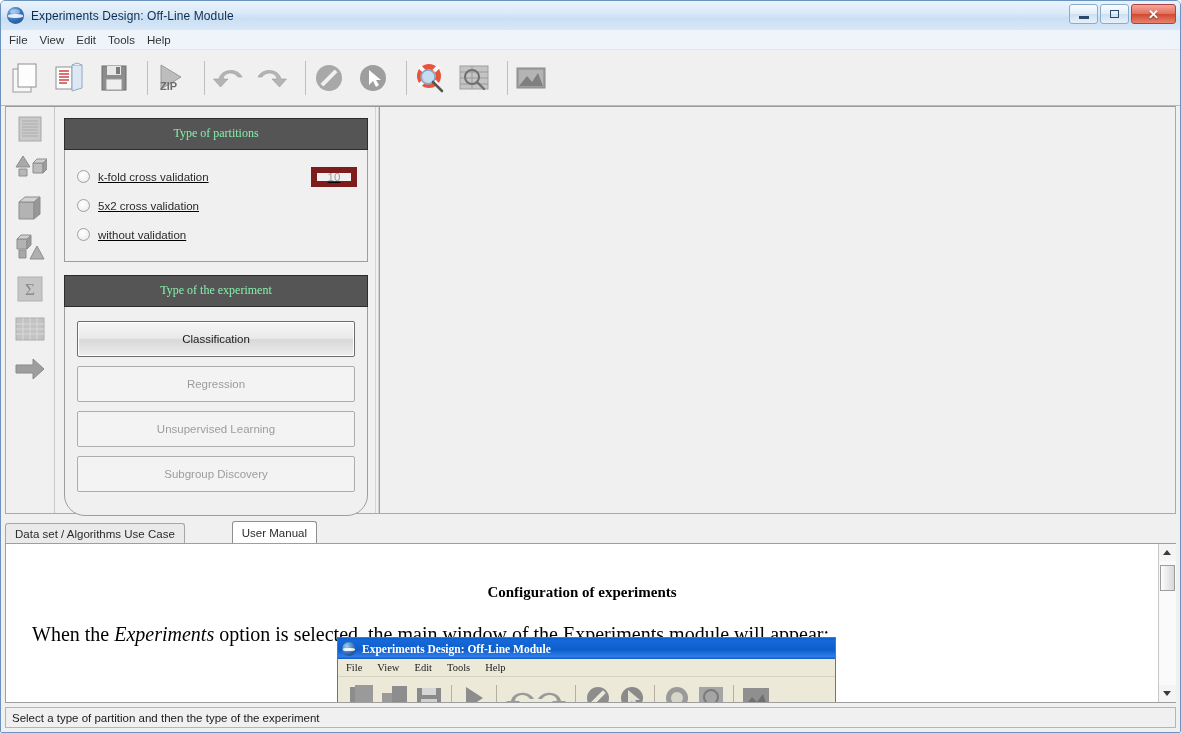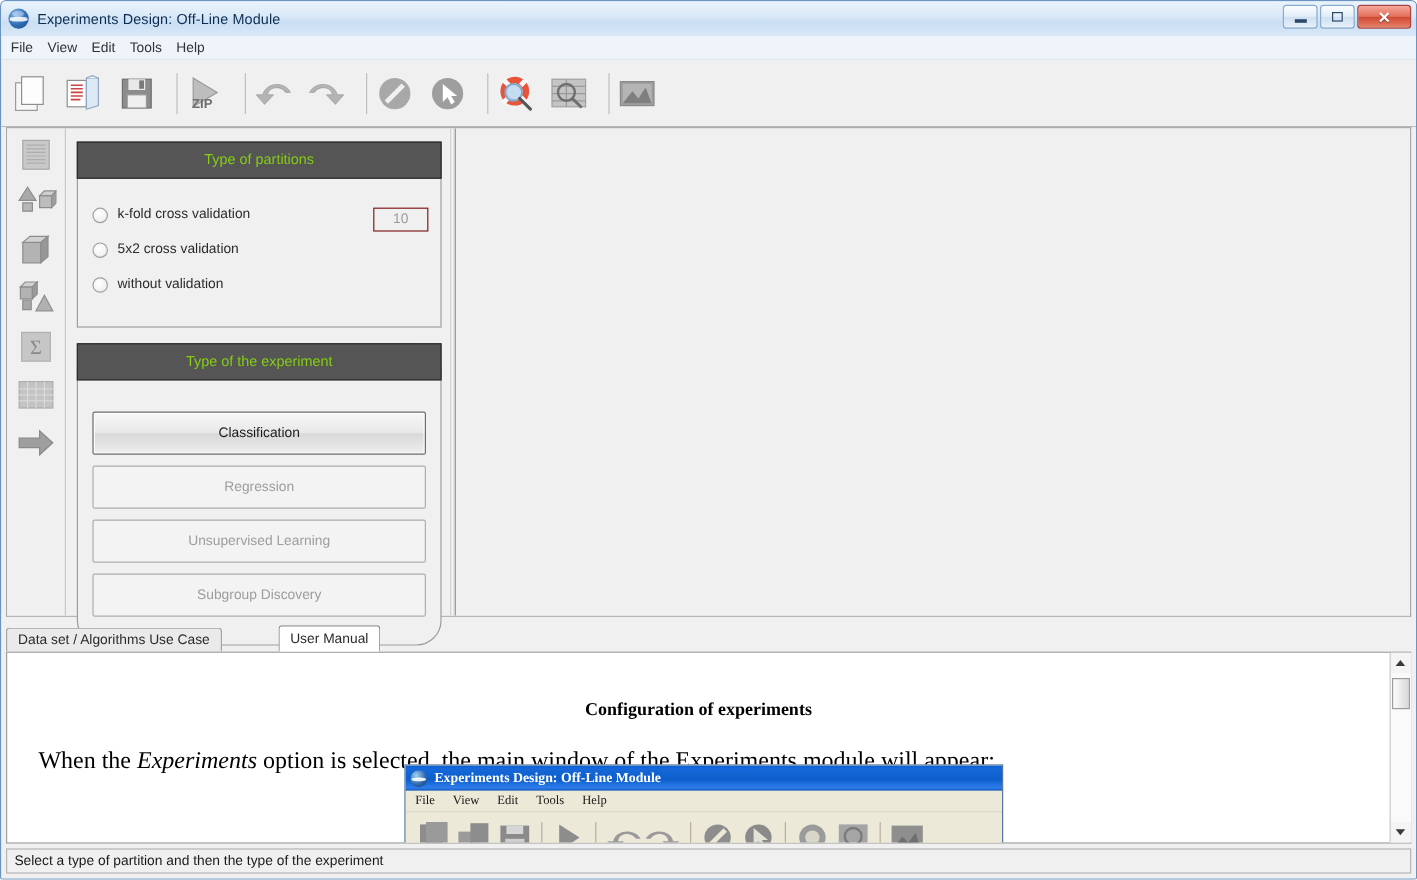--- a/index.html
+++ b/index.html
@@ -149,53 +149,55 @@
     display: flex; flex-direction: column;
     gap: 13px;
   }
   .group {
     border: 1px solid #9e9e9e;
     background: #f0f0f0;
     display: flex; flex-direction: column;
   }
   .group-head {
     background: #555555;
-    color: #84cc16;
+    color: #86efac;
     font-size: 12px;
     text-align: center;
     padding: 7px 0 8px 0;
     border: 1px solid #2c2c2c;
-    margin: -1px -1px 12px -1px;
+    margin: -1px -1px 0 -1px;
+    font-family: Liberation Serif, serif;
   }
   .group-body { padding: 12px 10px 12px 12px; }
 
   .radio-row {
-    display: flex; align-items: flex-start;
+    display: flex; align-items: center;
     height: 29px;
+    text-decoration: underline;
   }
   .radio {
     width: 13px; height: 13px; flex: 0 0 13px;
     border-radius: 50%;
     border: 1px solid #a0a0a0;
     background: radial-gradient(circle at 40% 35%, #ffffff 0%, #f2f2f2 60%, #dcdcdc 100%);
     margin-right: 8px;
     position: relative;
   }
   .radio.on::after {
     content: "";
     position: absolute; left: 3px; top: 3px;
     width: 5px; height: 5px; border-radius: 50%;
     background: #1b5fa8;
   }
   .radio.on { border-color: #6f9ec9; }
   .radio-label { font-size: 11.5px; color: #2b2b2b; white-space: nowrap; }
   .spin {
     margin-left: auto;
     width: 46px; height: 20px;
-    border: 1px solid #7f1d1d;
+    border: 6px solid #7f1d1d;
     background: #f0f0f0;
     color: #9a9a9a;
     font-size: 11.5px;
     display: flex; align-items: center; justify-content: center;
   }
   .spin.active {
     background: #ffffff;
     color: #000;
     border: 1px solid #6f6f6f;
   }

